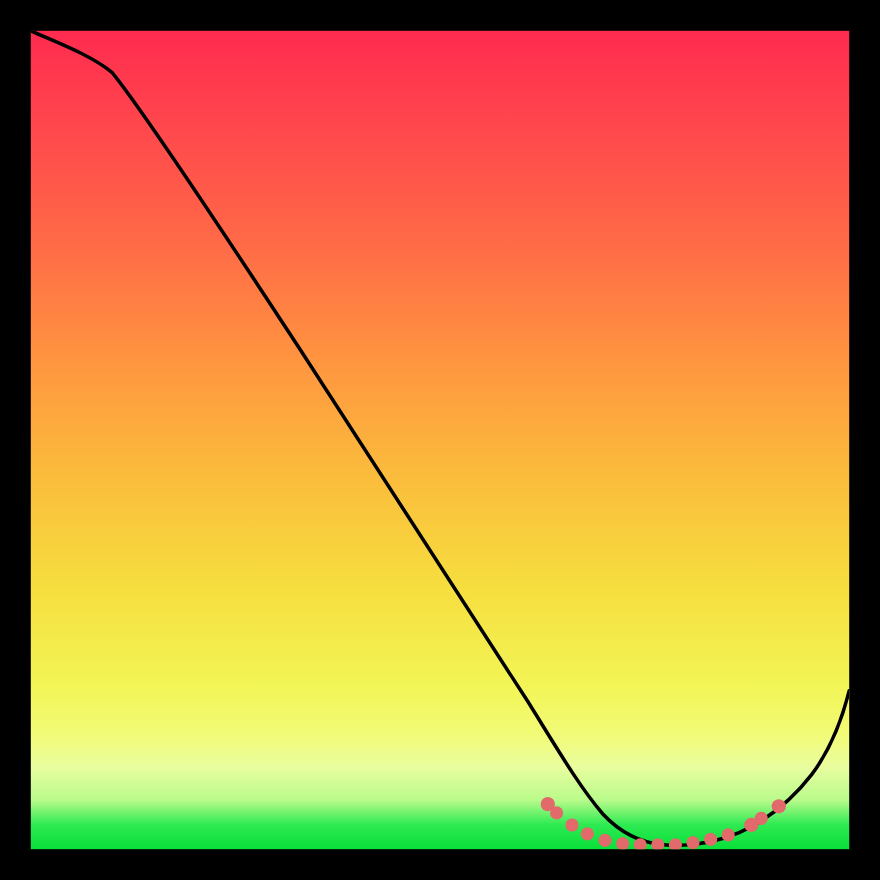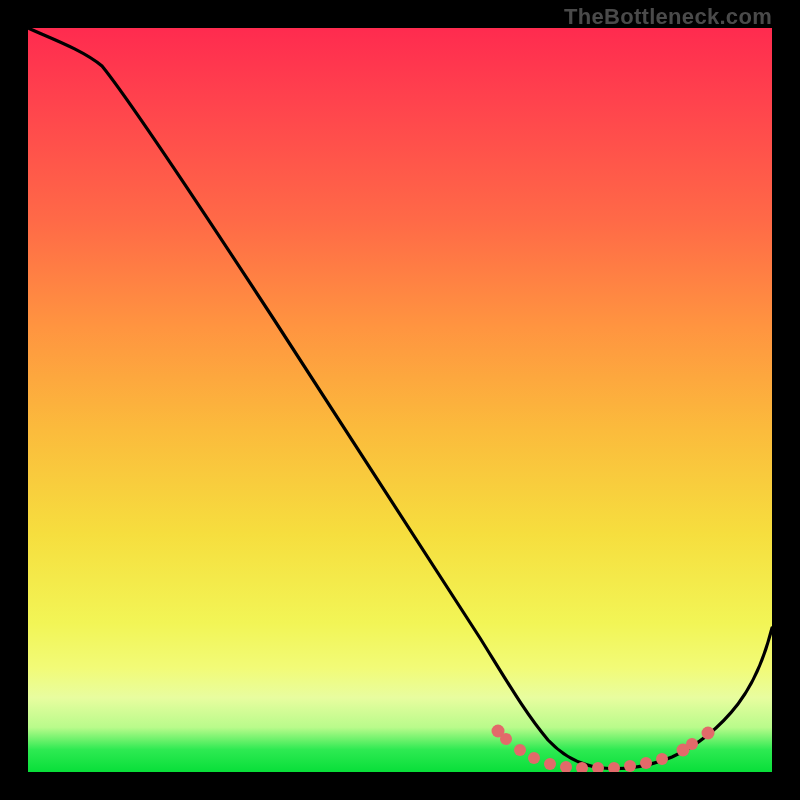--- a/index.html
+++ b/index.html
@@ -90,15 +90,14 @@
         <circle cx="618" cy="735" r="6"></circle>
         <circle cx="634" cy="731" r="6"></circle>
         <circle cx="655" cy="722" r="6.5"></circle>
         <circle cx="664" cy="716" r="6"></circle>
         <circle cx="680" cy="705" r="6.5"></circle>
       </g>
     </svg>
 
   </div>
 
-  <div class="watermark">TheBottleneck.com</div>
 
 </div>
 
 </body></html>

